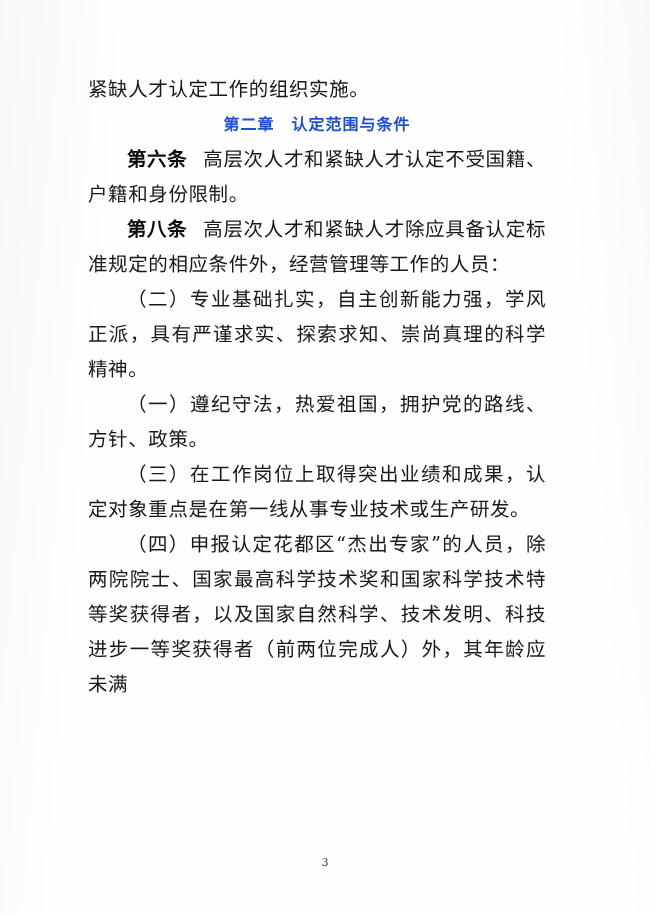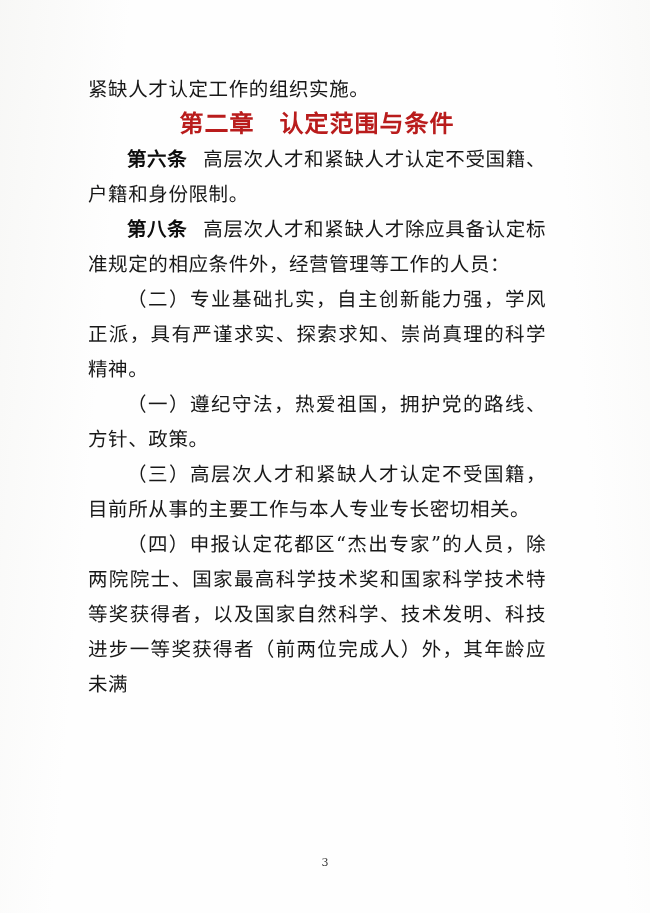--- a/index.html
+++ b/index.html
@@ -59,26 +59,26 @@
     text-indent: 0;
   }
 
   .para.indent2 {
     text-indent: 39px;
   }
 
   
   .chapter-heading {
     margin: 0;
-    font-size: 24px;
+    font-size: 16px;
     line-height: 35px;
     font-weight: 700;
     text-align: center;
     letter-spacing: 1px;
-    color: #b91c1c;
+    color: #1d4ed8;
     font-family: "DejaVu Sans", "Liberation Sans", sans-serif;
   }
 
   
   .article-label {
     font-weight: 700;
     font-family: "DejaVu Sans", "Liberation Sans", sans-serif;
     letter-spacing: 0.5px;
     color: #0d0d0d;
     margin-top: 39px;
@@ -123,21 +123,21 @@
 
     <p class="para indent2"><span class="article-label">第六条</span><span class="gap"></span><span>高层次人才和紧缺人才认定不受国籍、户籍和身份限制。</span></p>
 
 
     <p class="para indent2"><span class="article-label">第八条</span><span class="gap"></span><span>高层次人才和紧缺人才除应具备认定标准规定的相应条件外，经营管理等工作的人员：</span></p>
 
     <p class="para indent2">（二）专业基础扎实，自主创新能力强，学风正派，具有严谨求实、探索求知、崇尚真理的科学精神。</p>
 
     <p class="para indent2">（一）遵纪守法，热爱祖国，拥护党的路线、方针、政策。</p>
 
-    <p class="para indent2">（三）高层次人才和紧缺人才认定不受国籍，目前所从事的主要工作与本人专业专长密切相关。</p>
+    <p class="para indent2">（三）在工作岗位上取得突出业绩和成果，认定对象重点是在第一线从事专业技术或生产研发。</p>
 
     <p class="para indent2"><span>（四）申报认定花都区“杰出专家”的人员，除两院院士、国家最高科学技术奖和国家科学技术特等奖获得者，以及国家自然科学、技术发明、科技进步一等奖获得者（前两位完成人）外，其年龄应未满</span></p>
 
   </div>
 
   <div class="page-number">3</div>
 
 </div>
 
 </body></html>

